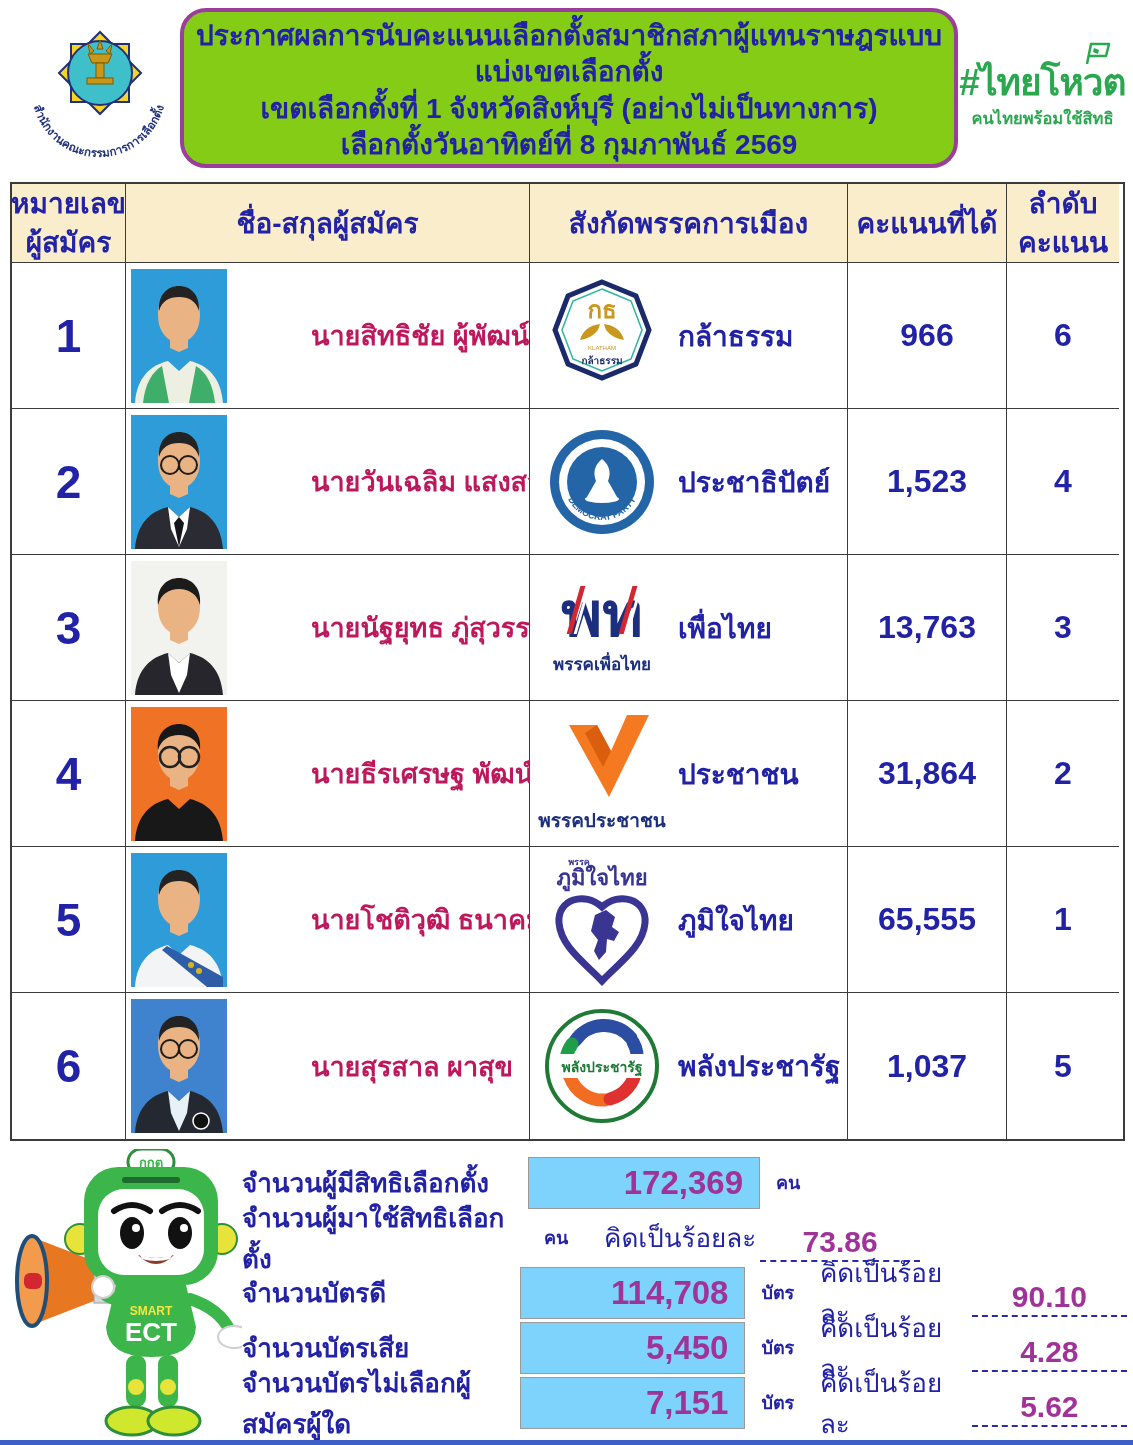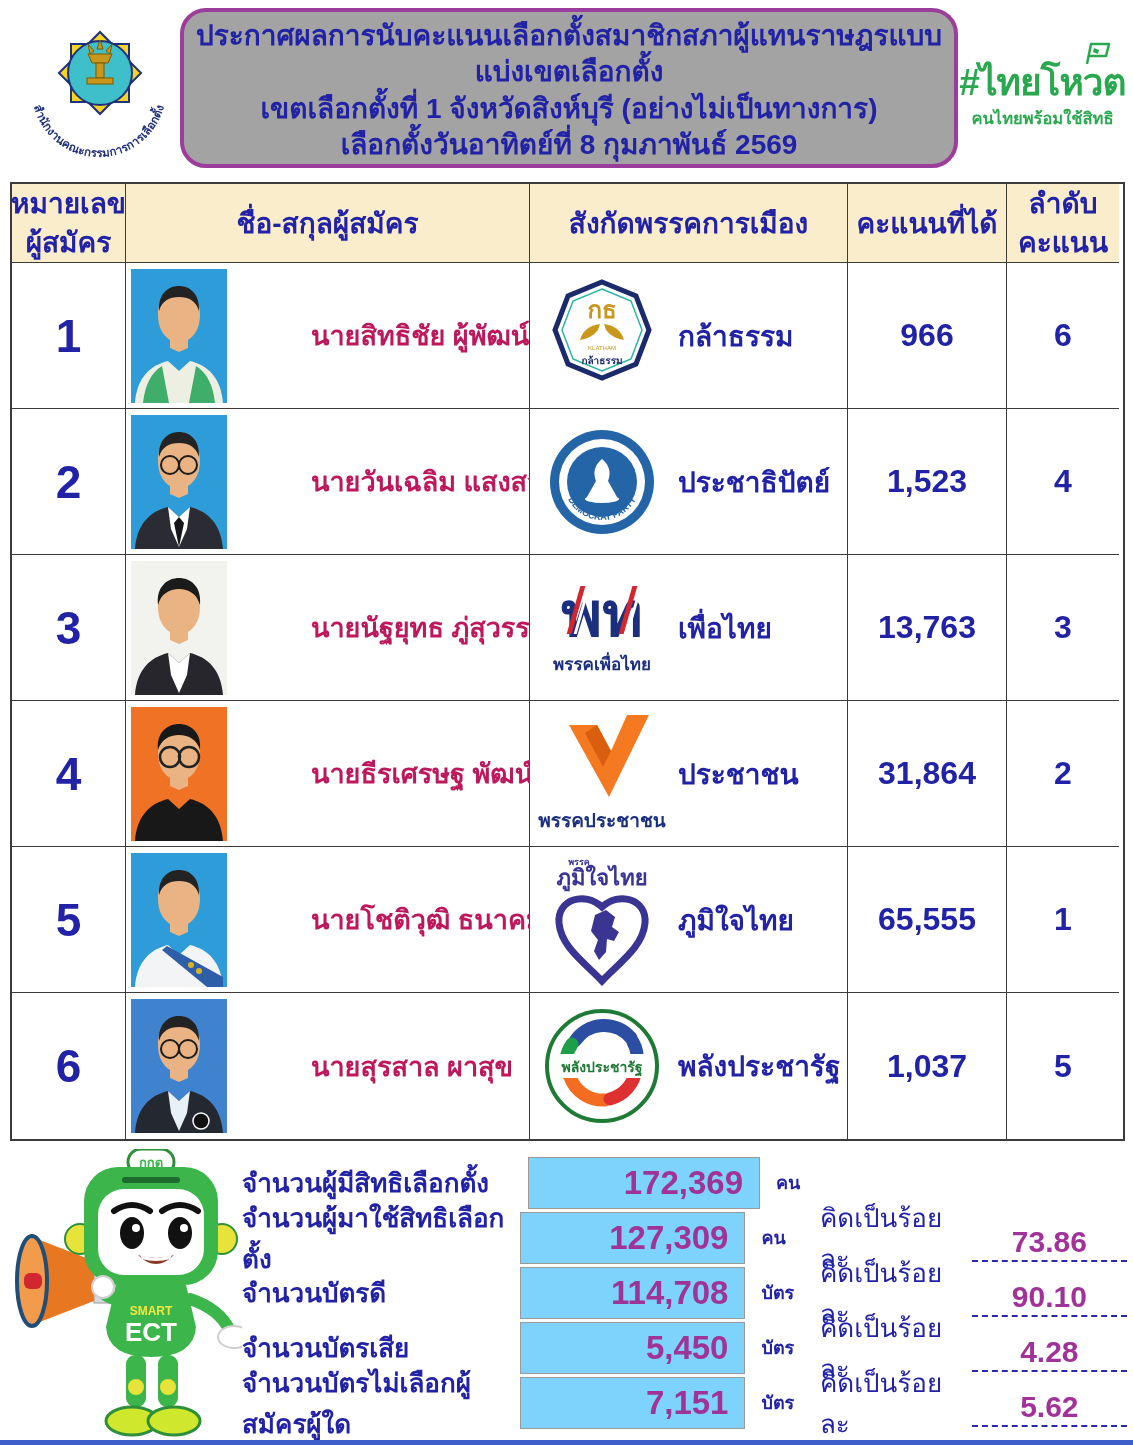--- a/index.html
+++ b/index.html
@@ -4,21 +4,21 @@
 <style>
   * { box-sizing: border-box; }
   body { margin:0; background:#ffffff; font-family:"Liberation Sans", sans-serif; }
   .page { width:1133px; height:1445px; position:relative; overflow:hidden; background:#fff; }
 
   
   .header { display:flex; align-items:flex-start; padding:8px 6px 0 24px; height:180px; }
   .ect-emblem { width:150px; height:166px; flex:none; margin-top:2px; }
   .title-box { flex:none; width:778px; height:160px; border:4px solid #9B3D9B; border-radius:26px;
                margin-left:6px; display:flex; flex-direction:column; justify-content:space-evenly;
-               text-align:center; padding:6px 8px; background:#a3a3a3; }
+               text-align:center; padding:6px 8px; background:#84cc16; }
   .title-line { color:#2222A6; font-weight:bold; font-size:28px; line-height:1.3; }
   .thaivote { flex:1; position:relative; text-align:center; padding-top:56px; }
   .tv-tag { color:#2AA84F; font-weight:800; font-size:37px; letter-spacing:-1px; line-height:1; }
   .tv-sub { color:#2AA84F; font-weight:bold; font-size:16.5px; margin-top:4px; }
   .tv-flag { position:absolute; top:34px; right:14px; }
 
   
   .etable { margin:2px 8px 0 10px; border:2px solid #3b3b3b; }
   .thead, .trow { display:grid; grid-template-columns:114px 404px 318px 159px 112px; }
   .th, .td { border-right:1.5px solid #3b3b3b; border-bottom:1.5px solid #3b3b3b;
@@ -362,21 +362,20 @@
     </svg>
 
     <div class="stats">
       <div class="srow">
         <div class="slabel">จำนวนผู้มีสิทธิเลือกตั้ง</div>
         <div class="sbox">172,369</div>
         <div class="sunit">คน</div>
       </div>
       <div class="srow">
         <div class="slabel">จำนวนผู้มาใช้สิทธิเลือกตั้ง</div>
-        <div class="sbox">127,309</div>
         <div class="sunit">คน</div>
         <div class="spctl">คิดเป็นร้อยละ</div>
         <div class="spct">73.86</div>
       </div>
       <div class="srow">
         <div class="slabel">จำนวนบัตรดี</div>
         <div class="sbox">114,708</div>
         <div class="sunit">บัตร</div>
         <div class="spctl">คิดเป็นร้อยละ</div>
         <div class="spct">90.10</div>

